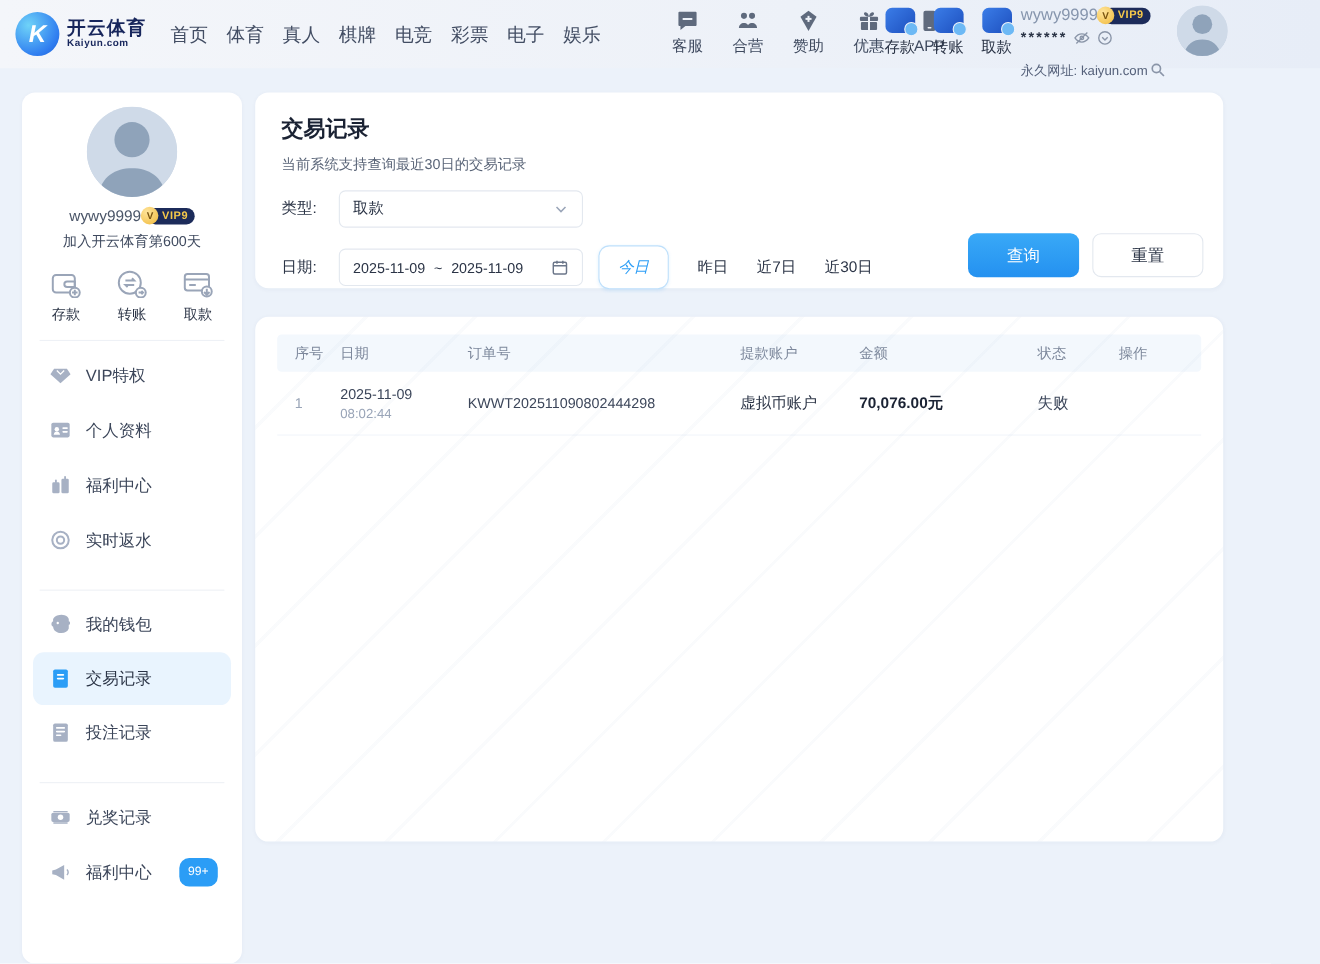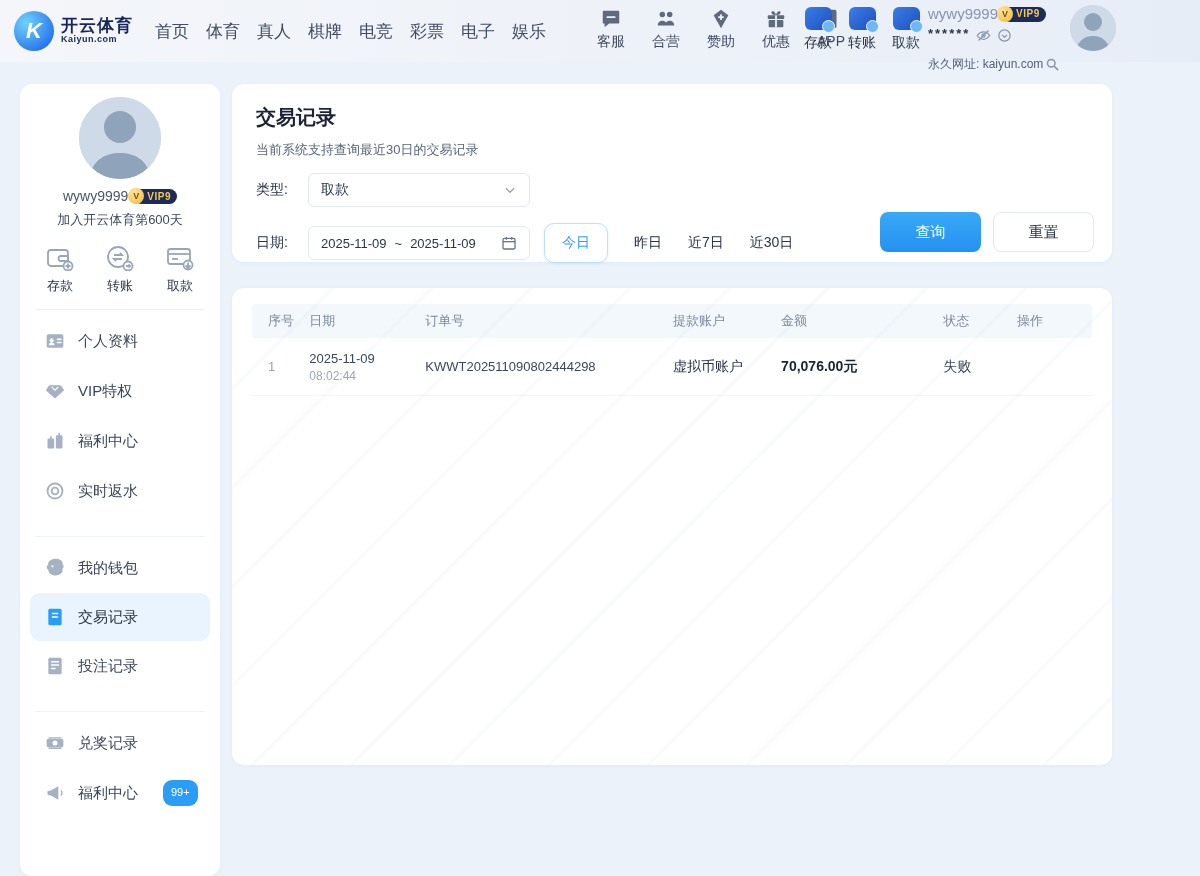--- a/index.html
+++ b/index.html
@@ -12,21 +12,21 @@
     display:flex; align-items:center; }
   .logo { display:flex; align-items:center; gap:7px; margin-left:14px; cursor:pointer; }
   .logo-mark { width:40px; height:40px; border-radius:50%;
     background:radial-gradient(circle at 30% 30%,#6fd3f8,#2f7df0 70%,#1f5fd0);
     color:#fff; font-weight:bold; font-size:22px; display:flex; align-items:center; justify-content:center; font-style:italic; }
   .logo-text { line-height:1.1; }
   .logo-brand { font-size:17px; font-weight:bold; color:#17265c; letter-spacing:1px; }
   .logo-domain { font-size:9px; font-weight:bold; color:#17265c; letter-spacing:.5px; }
   .main-menu { display:flex; gap:17px; margin-left:22px; }
   .main-menu a { font-size:17px; color:#424d63; text-decoration:none; cursor:pointer; }
-  .icon-links { position:absolute; left:590px; top:8px; display:flex; gap:13px; }
+  .icon-links { position:absolute; left:604px; top:8px; display:flex; gap:13px; }
   .icon-link { width:42px; display:flex; flex-direction:column; align-items:center; gap:3px; cursor:pointer; }
   .icon-link .ic { width:22px; height:22px; color:#5f6a7d; }
   .icon-link .lbl { font-size:14px; color:#3f4a5f; white-space:nowrap; }
   .wallet-links { position:absolute; left:802px; top:7px; display:flex; gap:12px; }
   .wallet-link { width:32px; display:flex; flex-direction:column; align-items:center; gap:4px; cursor:pointer; }
   .wallet-card { position:relative; width:27px; height:23px; border-radius:6px;
     background:linear-gradient(135deg,#3b7de8,#1d4fbe); }
   .wallet-card::after { content:""; position:absolute; right:-3px; bottom:-3px; width:11px; height:11px;
     border-radius:50%; background:#6db9f5; border:1.5px solid #eef2f9; }
   .wallet-link .lbl { font-size:14px; color:#2b3446; white-space:nowrap; }
@@ -85,21 +85,21 @@
   .chev { width:14px; height:14px; color:#9aa5b8; }
   .date-row { display:flex; align-items:center; margin-top:16px; }
   .date-box { width:222px; height:34px; border:1px solid #e3e8ef; border-radius:6px; background:#fff;
     display:flex; align-items:center; justify-content:space-between; padding:0 12px; cursor:pointer; }
   .date-text { font-size:13px; color:#2b3446; display:flex; gap:8px; }
   .cal-ic { width:16px; height:16px; color:#6b7689; }
   .ranges { display:flex; align-items:center; gap:26px; margin-left:14px; }
   .range-btn { font-size:14px; color:#2b3446; cursor:pointer; background:none; border:none;
     font-family:inherit; }
   .range-btn.active { color:#2b9df6; background:#fff; border:1px solid #bfe0fb; border-radius:10px;
-    padding:10px 17px; box-shadow:0 1px 3px rgba(43,157,246,.12); }
+    padding:10px 17px; box-shadow:0 1px 3px rgba(43,157,246,.12);font-style:italic; }
   .action-btns { position:absolute; right:18px; top:128px; display:flex; gap:12px; }
   .btn { width:101px; height:40px; border-radius:8px; font-size:15px; cursor:pointer; font-family:inherit; }
   .btn-primary { background:linear-gradient(180deg,#39a9f7,#2491f0); border:none; color:#fff; }
   .btn-ghost { background:#fff; border:1px solid #e3e8ef; color:#2b3446; }
 
   .table-card { position:absolute; left:232px; top:288px; width:880px; height:477px; background:#fff;
     border-radius:12px; box-shadow:0 1px 4px rgba(30,60,110,.04); padding:16px 20px; }
   .table-card::after { content:""; position:absolute; inset:0; border-radius:12px; pointer-events:none;
     background:repeating-linear-gradient(135deg, rgba(150,175,205,.05) 0 3px, transparent 3px 70px); }
   .thead { display:flex; align-items:center; height:34px; background:#f3f8fd; border-radius:4px;
@@ -310,37 +310,37 @@
         </div>
       </div>
     </div>
 
     <div class="side-divider"></div>
 
     <div class="menu-group">
       <div class="menu-item">
         <span class="ic">
           <svg viewBox="0 0 24 24" fill="currentColor">
+              <path d="M5 5h14l4 6-11 10L1 11z"></path>
+              <path d="M8 7l4 4 4-4" stroke="#fff" stroke-width="1.4" fill="none"></path>
+            </svg>
+        </span>
+        <span class="lbl">VIP特权</span>
+      </div>
+      <div class="menu-item">
+        <span class="ic">
+          <svg viewBox="0 0 24 24" fill="currentColor">
               <rect x="2" y="4" width="20" height="16" rx="2"></rect>
               <circle cx="8" cy="11" r="2.4" fill="#fff"></circle>
               <path d="M4.5 17c.5-2.4 1.8-3.4 3.5-3.4s3 1 3.5 3.4z" fill="#fff"></path>
               <rect x="14" y="9" width="6" height="1.8" rx=".9" fill="#fff"></rect>
               <rect x="14" y="13" width="6" height="1.8" rx=".9" fill="#fff"></rect>
             </svg>
         </span>
         <span class="lbl">个人资料</span>
-      </div>
-      <div class="menu-item">
-        <span class="ic">
-          <svg viewBox="0 0 24 24" fill="currentColor">
-              <path d="M5 5h14l4 6-11 10L1 11z"></path>
-              <path d="M8 7l4 4 4-4" stroke="#fff" stroke-width="1.4" fill="none"></path>
-            </svg>
-        </span>
-        <span class="lbl">VIP特权</span>
       </div>
       <div class="menu-item">
         <span class="ic">
           <svg viewBox="0 0 24 24" fill="currentColor">
               <rect x="3" y="9" width="8" height="12" rx="1.5"></rect>
               <rect x="13" y="5" width="8" height="16" rx="1.5"></rect>
               <rect x="6" y="6" width="2" height="4" rx="1"></rect>
               <rect x="16" y="2" width="2" height="4" rx="1"></rect>
             </svg>
         </span>

